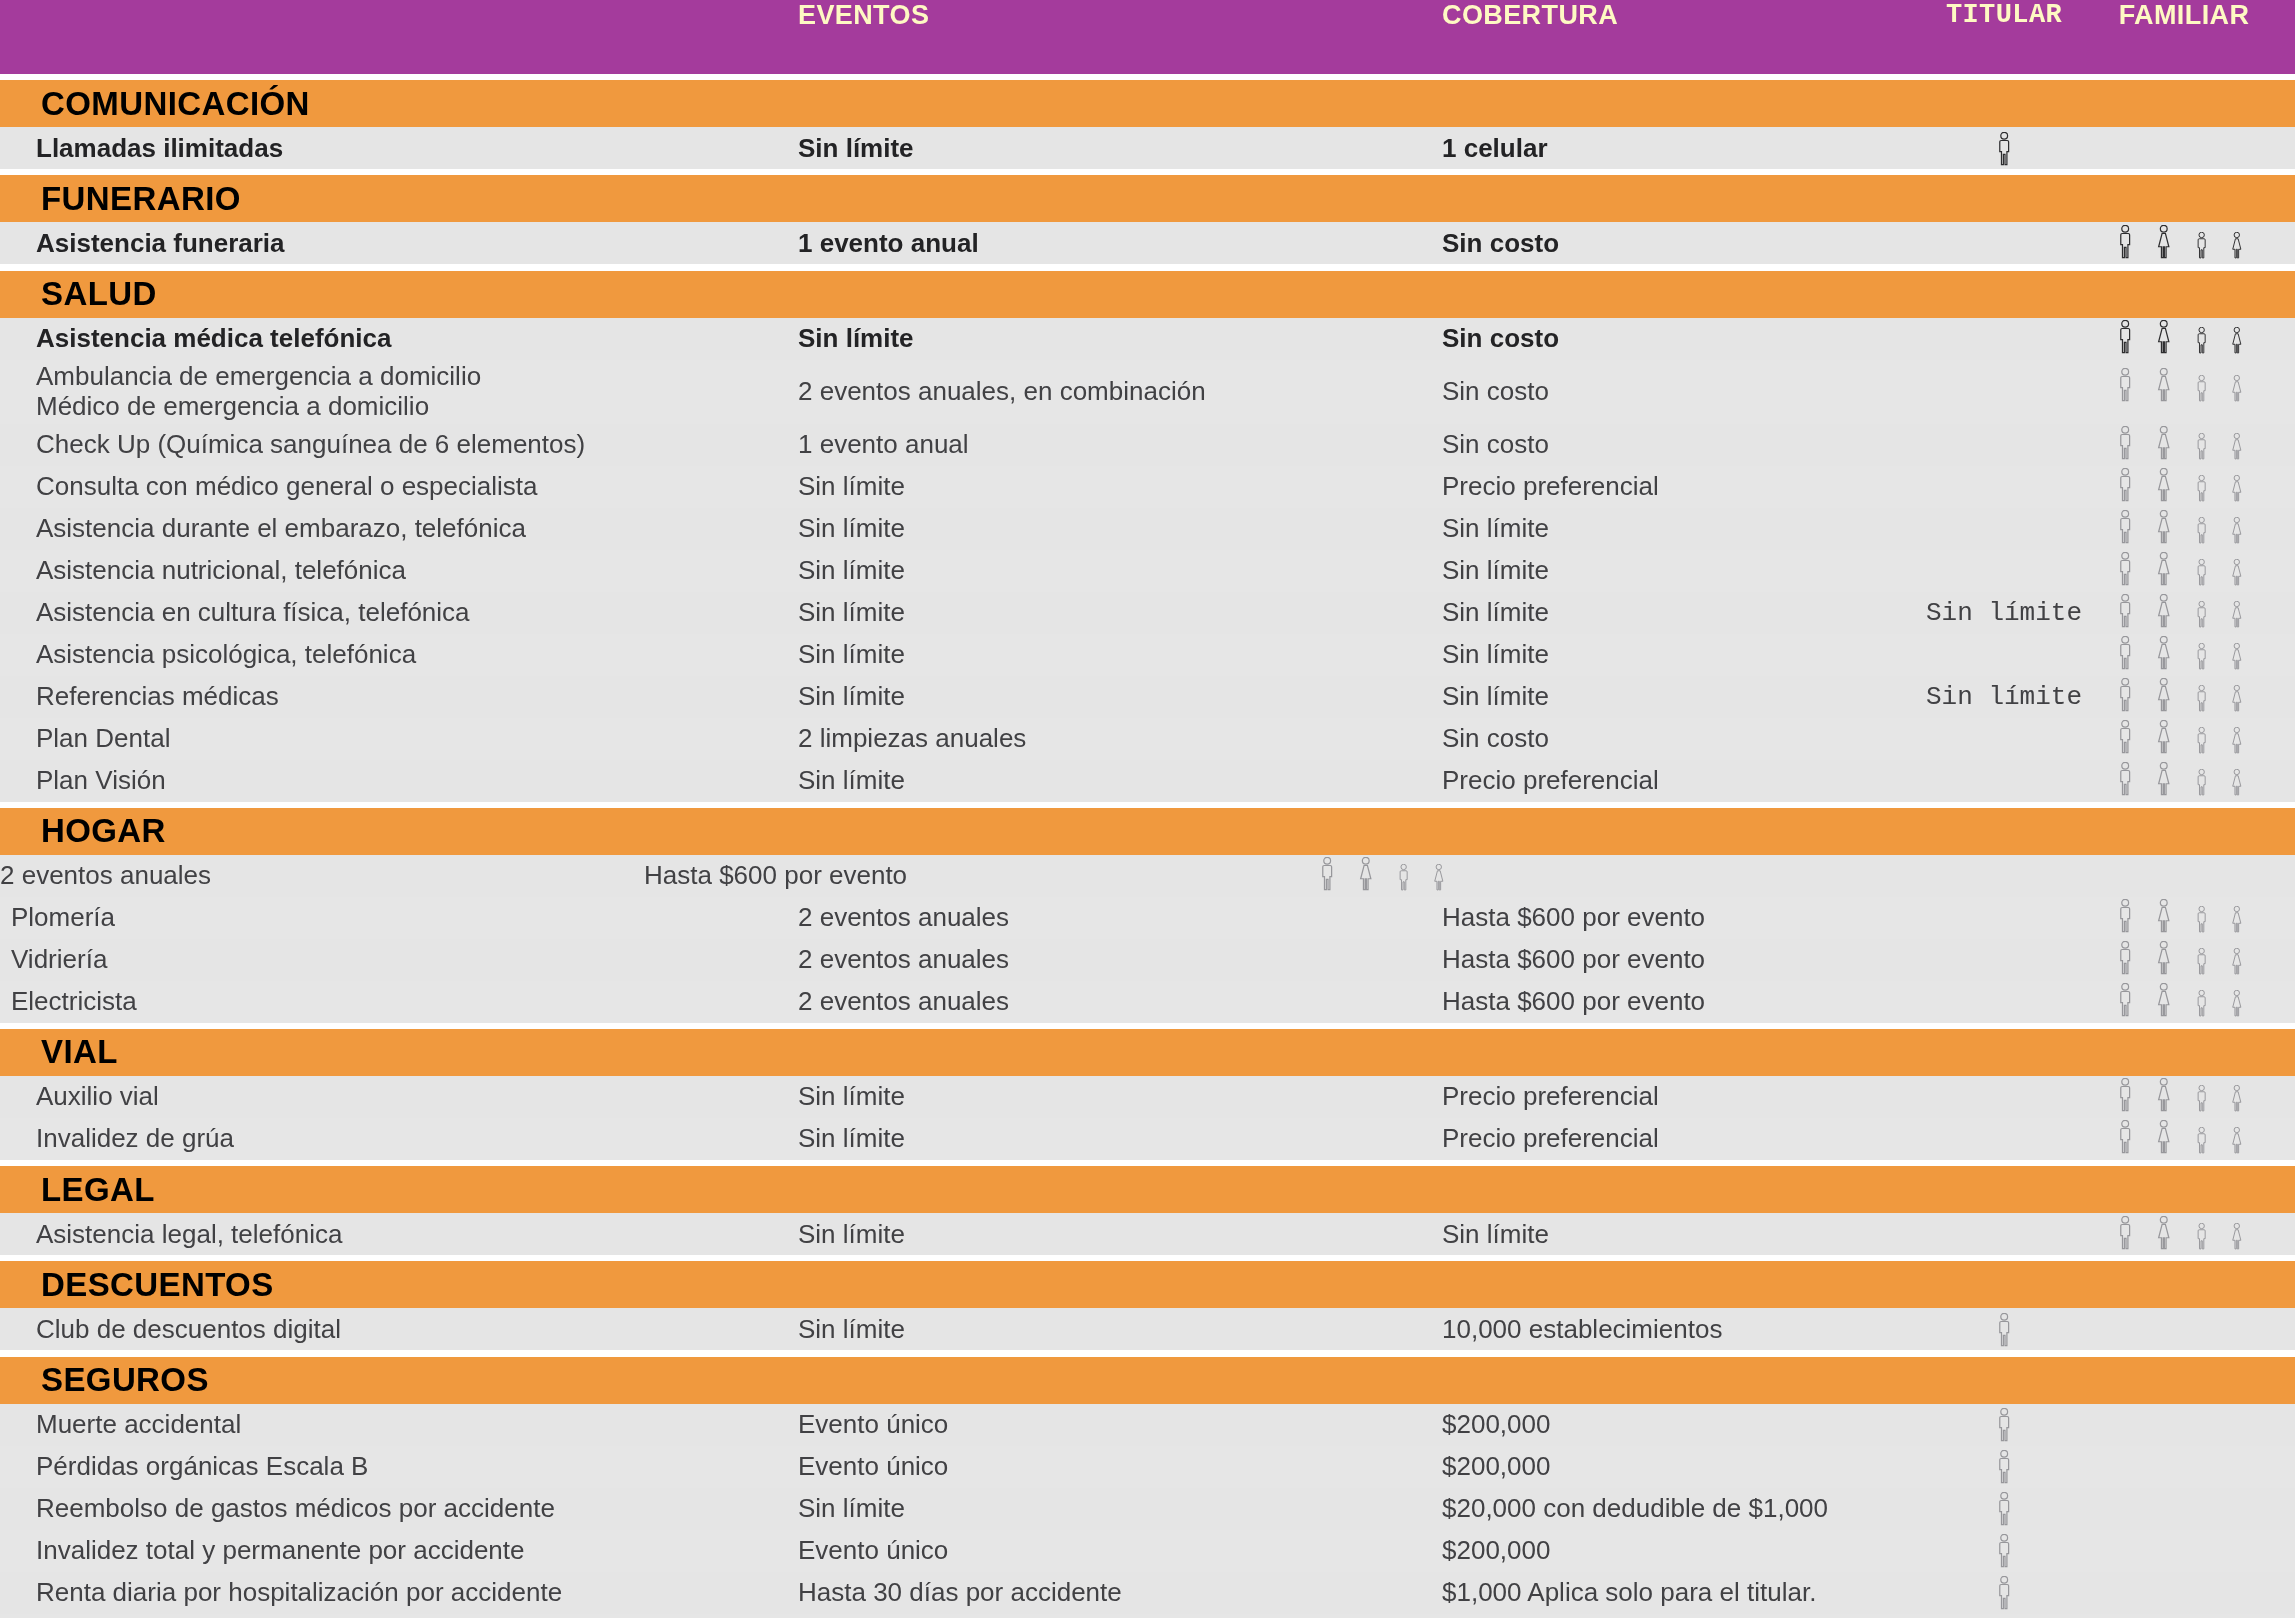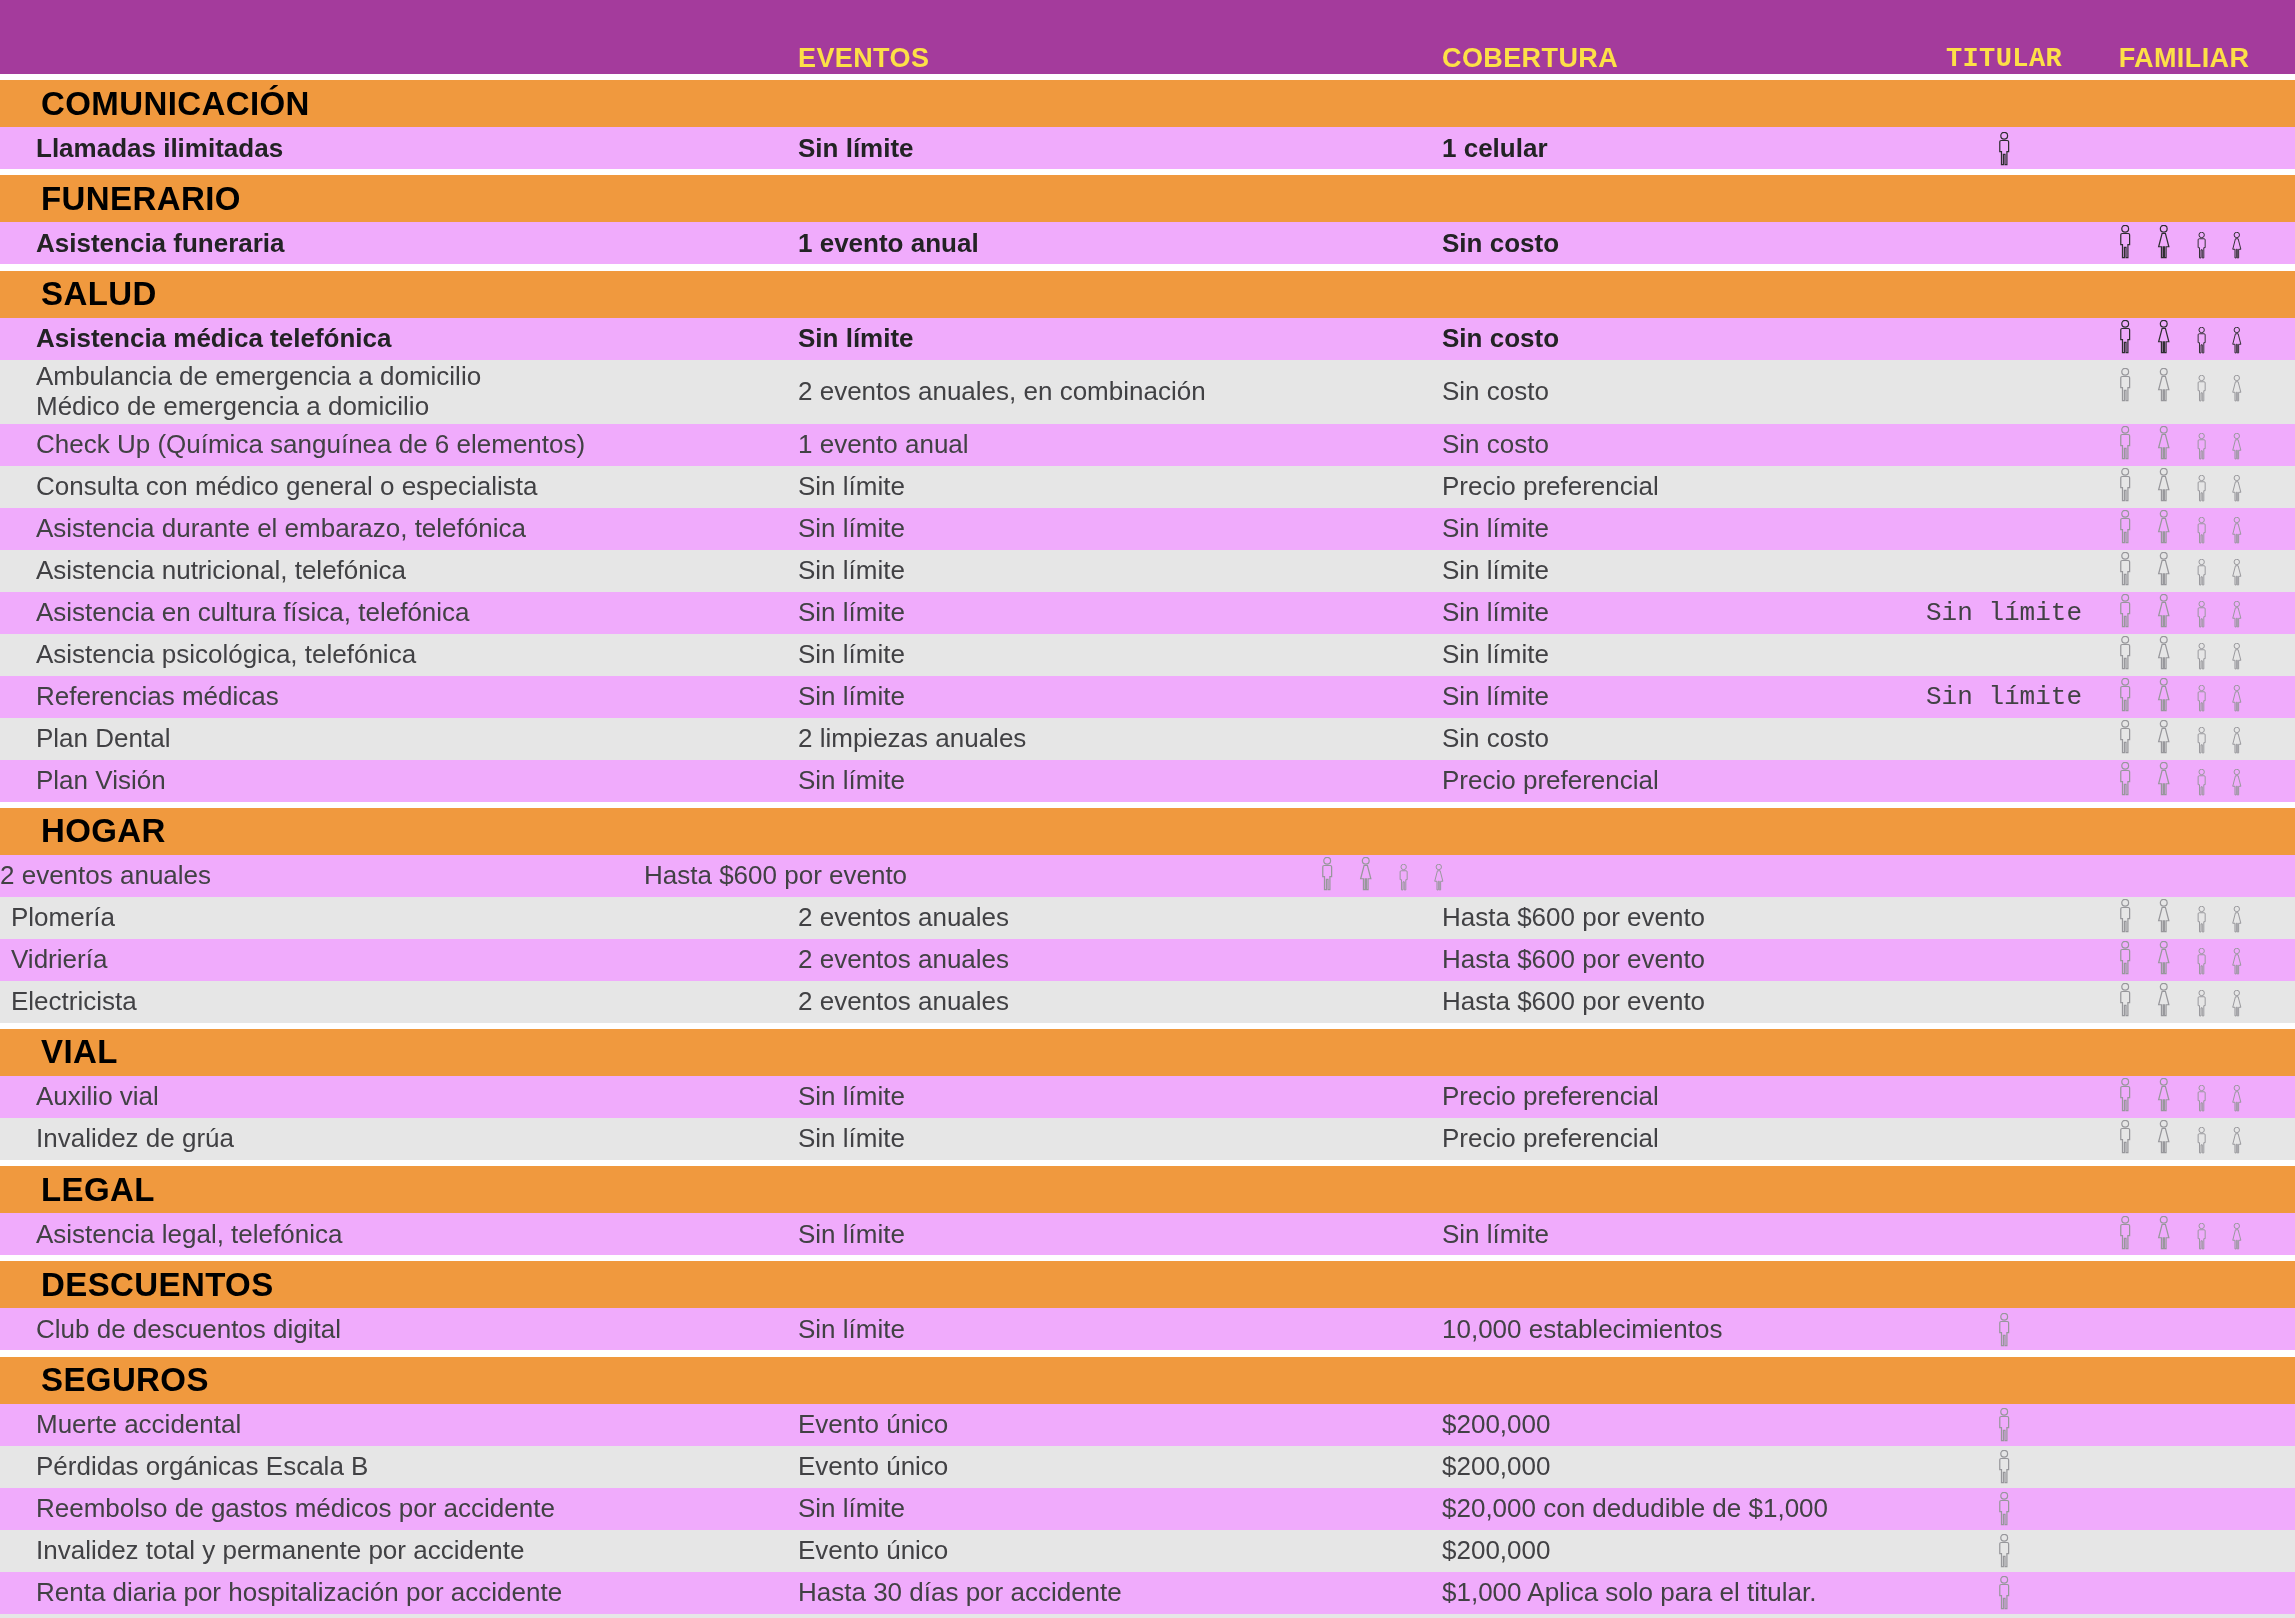--- a/index.html
+++ b/index.html
@@ -17,31 +17,31 @@
 
   
   .cell{box-sizing:border-box;}
   .c-service{width:798px;padding-left:36px;line-height:1.12;}
   .c-eventos{width:644px;}
   .c-cobertura{width:449px;}
   .c-titular{width:226px;display:flex;justify-content:center;align-items:center;text-align:center;font-family:Liberation Mono, monospace;}
   .c-familiar{flex:1;display:flex;align-items:flex-end;gap:21px;padding-bottom:3.1px;}
 
   
-  .thead{height:74px;background:var(--header-purple);display:flex;align-items:flex-end;
-         color:#fde047;font-weight:700;font-size:27px;letter-spacing:0.4px;}
+  .thead{height:74px;background:var(--header-purple);display:flex;align-items:flex-start;
+         color:#fef9c3;font-weight:700;font-size:27px;letter-spacing:0.4px;}
   .thead .c-familiar{align-items:center;justify-content:center;padding:0 44px 0 0;}
 
   
   .gap{height:6.2px;background:#fff;}
   .section-bar{height:47px;background:var(--section-orange);display:flex;align-items:center;
                padding-left:41px;box-sizing:border-box;color:#000000;font-weight:700;font-size:33px;letter-spacing:0.4px;}
 
   
-  .row{height:42px;display:flex;align-items:center;font-size:26px;color:var(--text-regular);background:#f0abfc;}
+  .row{height:42px;display:flex;align-items:center;font-size:26px;color:var(--text-regular);background:#e5e5e5;}
   .row.gray{background:var(--row-gray);}
   .row.tall{height:64px;}
   .row.bold{font-weight:700;color:var(--text-dark);}
   .row.tall .c-familiar{padding-bottom:14px;}
   .section.small-indent .c-service{padding-left:11px;}
 
   
   .pic{stroke:var(--icon-gray);fill:none;stroke-width:1.8;flex:0 0 auto;}
   .pic.dark{stroke:var(--icon-dark);}
   .c-titular .pic{margin-top:1.6px;}

